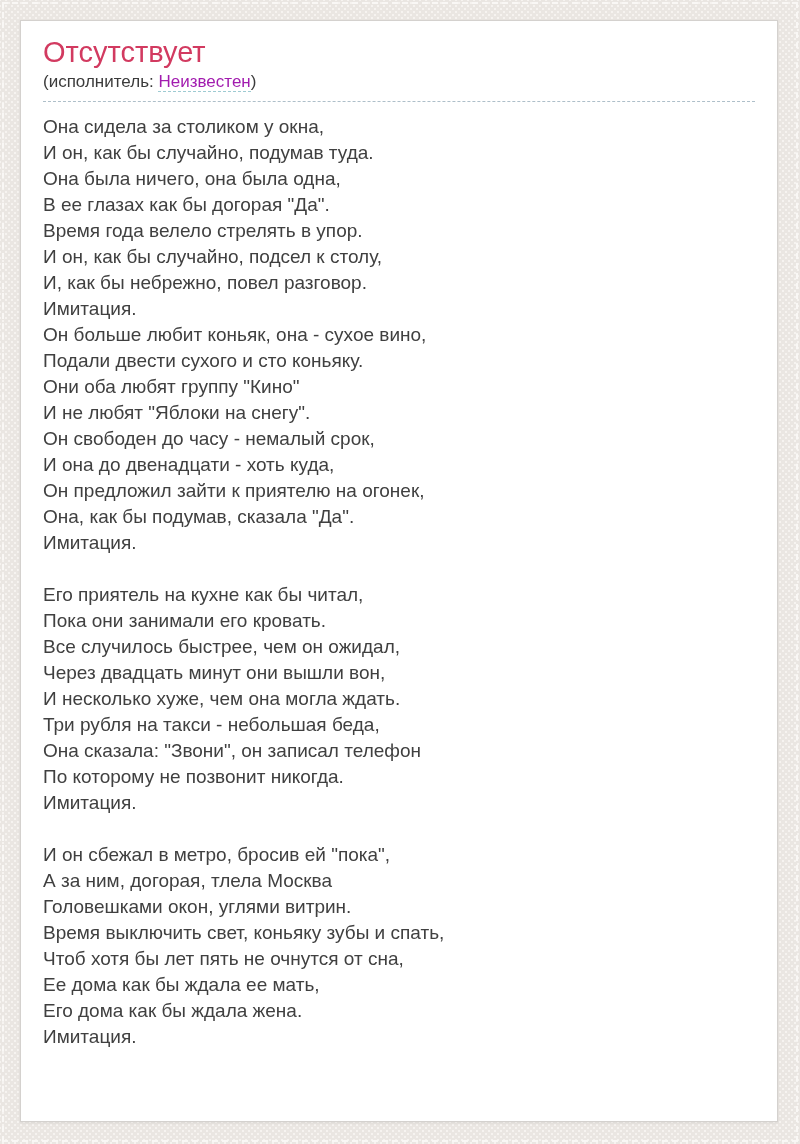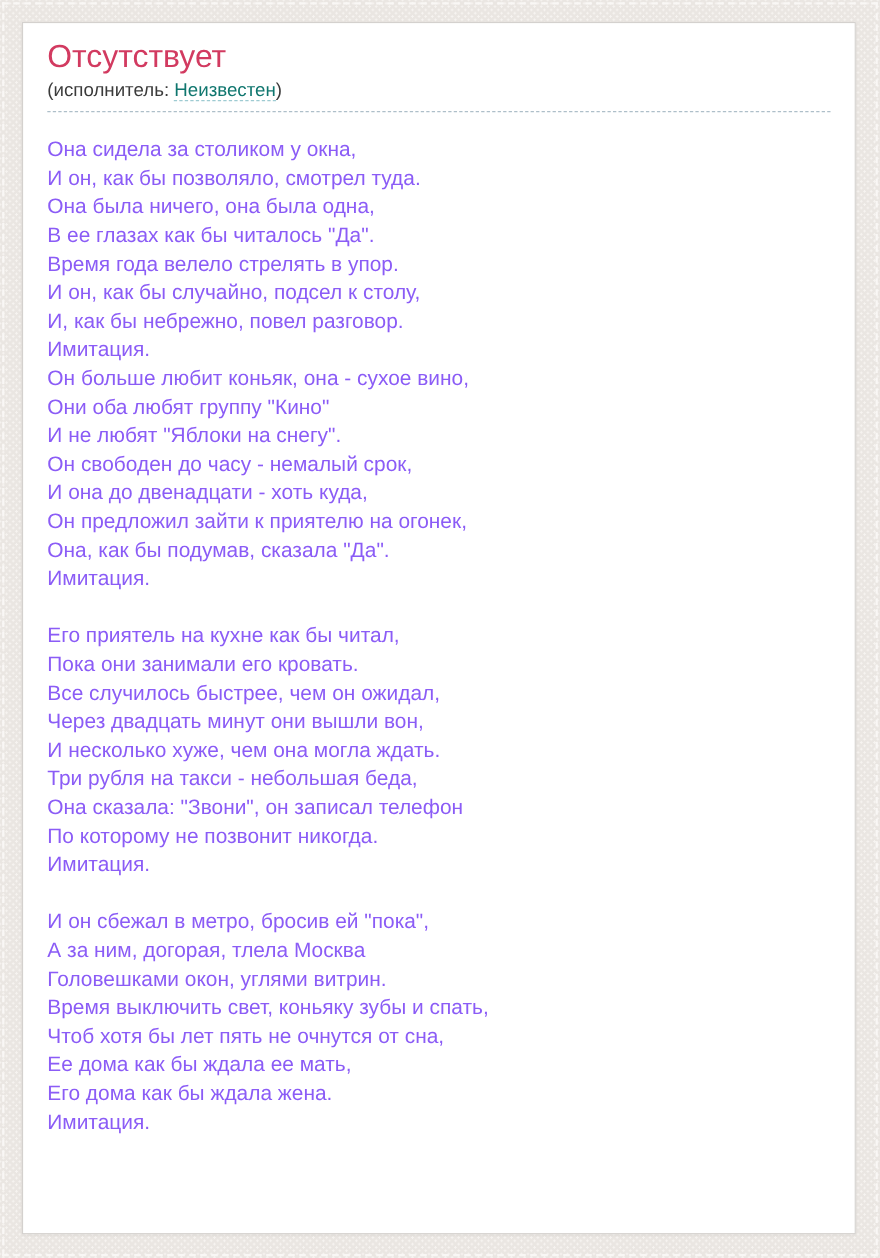--- a/index.html
+++ b/index.html
@@ -49,30 +49,30 @@
     border-bottom: 1px dashed #aebfc9;
     padding-bottom: 8px;
   }
   .subtitle {
     margin-top: 3px;
     font-size: 17px;
     color: #3b3b3b;
     line-height: 1.2;
   }
   .artist-link {
-    color: #0f766e;
+    color: #a21caf;
     text-decoration: none;
     border-bottom: 1px dashed #9ecbd2;
     cursor: pointer;
   }
   .lyrics {
-    margin-top: 22px;
+    margin-top: 12px;
     font-size: 19px;
     line-height: 26px;
-    color: #8b5cf6;
+    color: #404040;
   }
   .stanza {
     margin: 0 0 26px 0;
   }
   .stanza:last-child {
     margin-bottom: 0;
   }
   .line {
     white-space: pre-wrap;
   }
@@ -84,28 +84,29 @@
 
 <div class="card">
   <div class="header-block">
     <h1 class="song-title">Отсутствует</h1>
     <div class="subtitle"><span>(исполнитель: </span><a class="artist-link" href="#">Неизвестен</a><span>)</span></div>
   </div>
 
   <div class="lyrics" id="lyrics">
       <div class="stanza">
         <div class="line">Она сидела за столиком у окна,</div>
-        <div class="line">И он, как бы позволяло, смотрел туда.</div>
+        <div class="line">И он, как бы случайно, подумав туда.</div>
         <div class="line">Она была ничего, она была одна,</div>
-        <div class="line">В ее глазах как бы читалось "Да".</div>
+        <div class="line">В ее глазах как бы догорая "Да".</div>
         <div class="line">Время года велело стрелять в упор.</div>
         <div class="line">И он, как бы случайно, подсел к столу,</div>
         <div class="line">И, как бы небрежно, повел разговор.</div>
         <div class="line">Имитация.</div>
         <div class="line">Он больше любит коньяк, она - сухое вино,</div>
+        <div class="line">Подали двести сухого и сто коньяку.</div>
         <div class="line">Они оба любят группу "Кино"</div>
         <div class="line">И не любят "Яблоки на снегу".</div>
         <div class="line">Он свободен до часу - немалый срок,</div>
         <div class="line">И она до двенадцати - хоть куда,</div>
         <div class="line">Он предложил зайти к приятелю на огонек,</div>
         <div class="line">Она, как бы подумав, сказала "Да".</div>
         <div class="line">Имитация.</div>
       </div>
       <div class="stanza">
         <div class="line">Его приятель на кухне как бы читал,</div>

